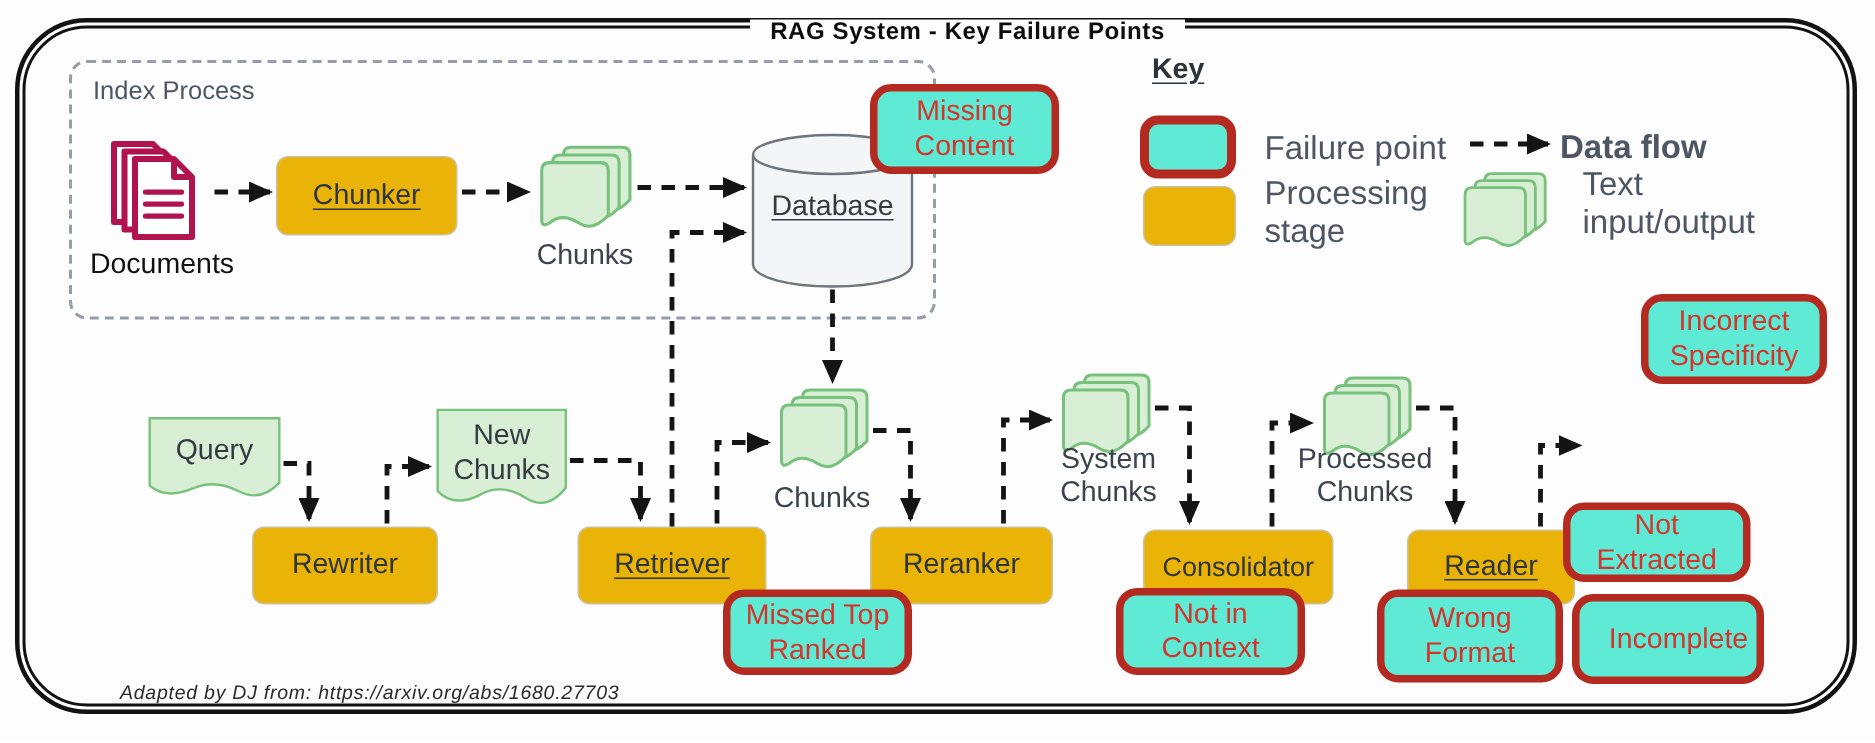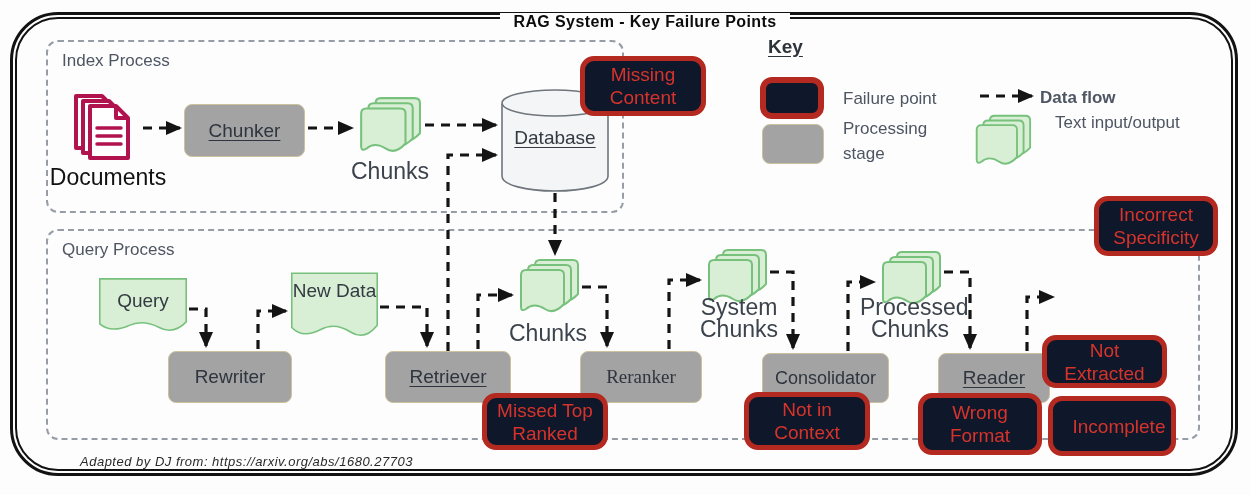--- a/index.html
+++ b/index.html
@@ -10,62 +10,59 @@
   .frame { position:absolute; left:10px; top:12px; width:1228px; height:464px;
            border:3px solid #121212; border-radius:48px; }
   .frame::before { content:''; position:absolute; inset:2px; border:2px solid #121212; border-radius:43px; }
 
   .title { position:absolute; top:13px; left:500px; width:290px; text-align:center;
            font-size:16px; font-weight:bold; color:#0c0c0c; letter-spacing:.4px; z-index:9; background:#fdfdfd; }
 
   .panel { position:absolute; border:2px dashed #979da6; border-radius:12px; z-index:1; }
   .panel-label { position:absolute; left:14px; top:9px; font-size:17px; color:#4e5663; }
 
-  .stage { position:absolute; background:#a3a3a3; border:1.5px solid #cbc29d; border-radius:8px;
+  .stage { position:absolute; background:#eab308; border:1.5px solid #cbc29d; border-radius:8px;
            display:flex; align-items:center; justify-content:center; text-align:center;
            font-size:19px; color:#2e353e; z-index:2; }
   .stage.link { text-decoration:underline; text-underline-offset:3px; }
 
-  .fail { position:absolute; background:#0f172a; border:5px solid #b42a20; border-radius:14px;
+  .fail { position:absolute; background:#5eead4; border:5px solid #b42a20; border-radius:14px;
           display:flex; align-items:center; justify-content:center; text-align:center;
           font-size:19px; line-height:23px; color:#d6342b; z-index:6; padding:2px 4px; }
 
   .docshape { position:absolute; z-index:2; }
   .docshape svg { position:absolute; inset:0; }
   .doc-label { position:absolute; width:100%; text-align:center; font-size:19px; color:#333a42; line-height:23px; }
 
-  .icon-label { position:absolute; text-align:center; font-size:23px; line-height:22px; color:#3c434c; z-index:2; }
+  .icon-label { position:absolute; text-align:center; font-size:19px; line-height:22px; color:#3c434c; z-index:2; }
 
   .arrows { position:absolute; inset:0; z-index:4; pointer-events:none; }
 
   .key-head { position:absolute; left:768px; top:36px; font-size:19px; font-weight:bold; color:#2d333b;
               text-decoration:underline; text-underline-offset:3px; z-index:2; }
-  .legend-label { position:absolute; font-size:17px; line-height:25px; color:#4e5663; z-index:2; }
+  .legend-label { position:absolute; font-size:22px; line-height:25px; color:#4e5663; z-index:2; }
 
   .db { position:absolute; z-index:2; }
   .db .doc-label { top:38px; text-decoration:underline; text-underline-offset:3px; }
 
   .attrib { position:absolute; left:80px; top:454px; font-size:13px; font-style:italic;
             letter-spacing:.5px; color:#2a2a2a; z-index:9; }
 </style>
 </head>
 <body>
 
 <div class="canvas">
 
   <div class="frame"></div>
   <div class="title">RAG System - Key Failure Points</div>
 
   <div class="panel" style="left:46px; top:40px; width:578px; height:173px;">
     <span class="panel-label">Index Process</span>
   </div>
 
-  <div class="panel" style="left:46px; top:229px; width:1154px; height:211px;">
-    <span class="panel-label">Query Process</span>
-  </div>
 
   <div class="docshape" style="left:72px; top:94px; width:70px; height:72px;">
     <svg width="70" height="72" viewBox="0 0 70 72">
       <g fill="#ffffff" stroke="#b1134e" stroke-width="4" stroke-linejoin="round">
         <g transform="translate(2,0)">
             <path d="M2,2 H28 L40,14 V54 H2 Z"></path>
           </g>
         <g transform="translate(9,5)">
             <path d="M2,2 H28 L40,14 V54 H2 Z"></path>
           </g>
@@ -141,21 +138,21 @@
     </svg>
     <div class="doc-label" style="top:12px;">Query</div>
   </div>
 
   <div class="stage" style="left:168px; top:351px; width:124px; height:52px;">Rewriter</div>
 
   <div class="docshape" style="left:290px; top:271px; width:89px; height:70px;">
     <svg width="89" height="70" viewBox="0 0 100 62" preserveAspectRatio="none">
       <path d="M2,2 H98 V48 Q84,62 68,54 Q50,45 34,52 Q14,60 2,50 Z" fill="#d9efd5" stroke="#77c17c" stroke-width="1.6" vector-effect="non-scaling-stroke"></path>
     </svg>
-    <div class="doc-label" style="top:8px;">New Data</div>
+    <div class="doc-label" style="top:8px;">New Chunks</div>
   </div>
 
   <div class="stage link" style="left:385px; top:351px; width:126px; height:52px;">Retriever</div>
 
   <div class="docshape" style="left:516px; top:258px; width:64px; height:60px;">
     <svg width="64" height="60" viewBox="0 0 64 60">
       <g fill="#d9efd5" stroke="#77c17c" stroke-width="2" stroke-linejoin="round">
         <g transform="translate(14,0)">
             <path d="M5,7 Q5,2 10,2 H43 Q48,2 48,7 V36 Q38,47 29,41 Q18,34 10,41 Q5,44 5,39 Z"></path>
           </g>
@@ -163,21 +160,21 @@
             <path d="M5,7 Q5,2 10,2 H43 Q48,2 48,7 V36 Q38,47 29,41 Q18,34 10,41 Q5,44 5,39 Z"></path>
           </g>
         <g transform="translate(0,10)">
             <path d="M5,7 Q5,2 10,2 H43 Q48,2 48,7 V36 Q38,47 29,41 Q18,34 10,41 Q5,44 5,39 Z"></path>
           </g>
       </g>
     </svg>
   </div>
   <div class="icon-label" style="left:508px; top:322px; width:80px;">Chunks</div>
 
-  <div class="stage" style="left:580px; top:351px; width:122px; height:52px;font-family:Liberation Serif, serif;">Reranker</div>
+  <div class="stage" style="left:580px; top:351px; width:122px; height:52px;">Reranker</div>
 
   <div class="docshape" style="left:704px; top:248px; width:64px; height:60px;">
     <svg width="64" height="60" viewBox="0 0 64 60">
       <g fill="#d9efd5" stroke="#77c17c" stroke-width="2" stroke-linejoin="round">
         <g transform="translate(14,0)">
             <path d="M5,7 Q5,2 10,2 H43 Q48,2 48,7 V36 Q38,47 29,41 Q18,34 10,41 Q5,44 5,39 Z"></path>
           </g>
         <g transform="translate(7,5)">
             <path d="M5,7 Q5,2 10,2 H43 Q48,2 48,7 V36 Q38,47 29,41 Q18,34 10,41 Q5,44 5,39 Z"></path>
           </g>

